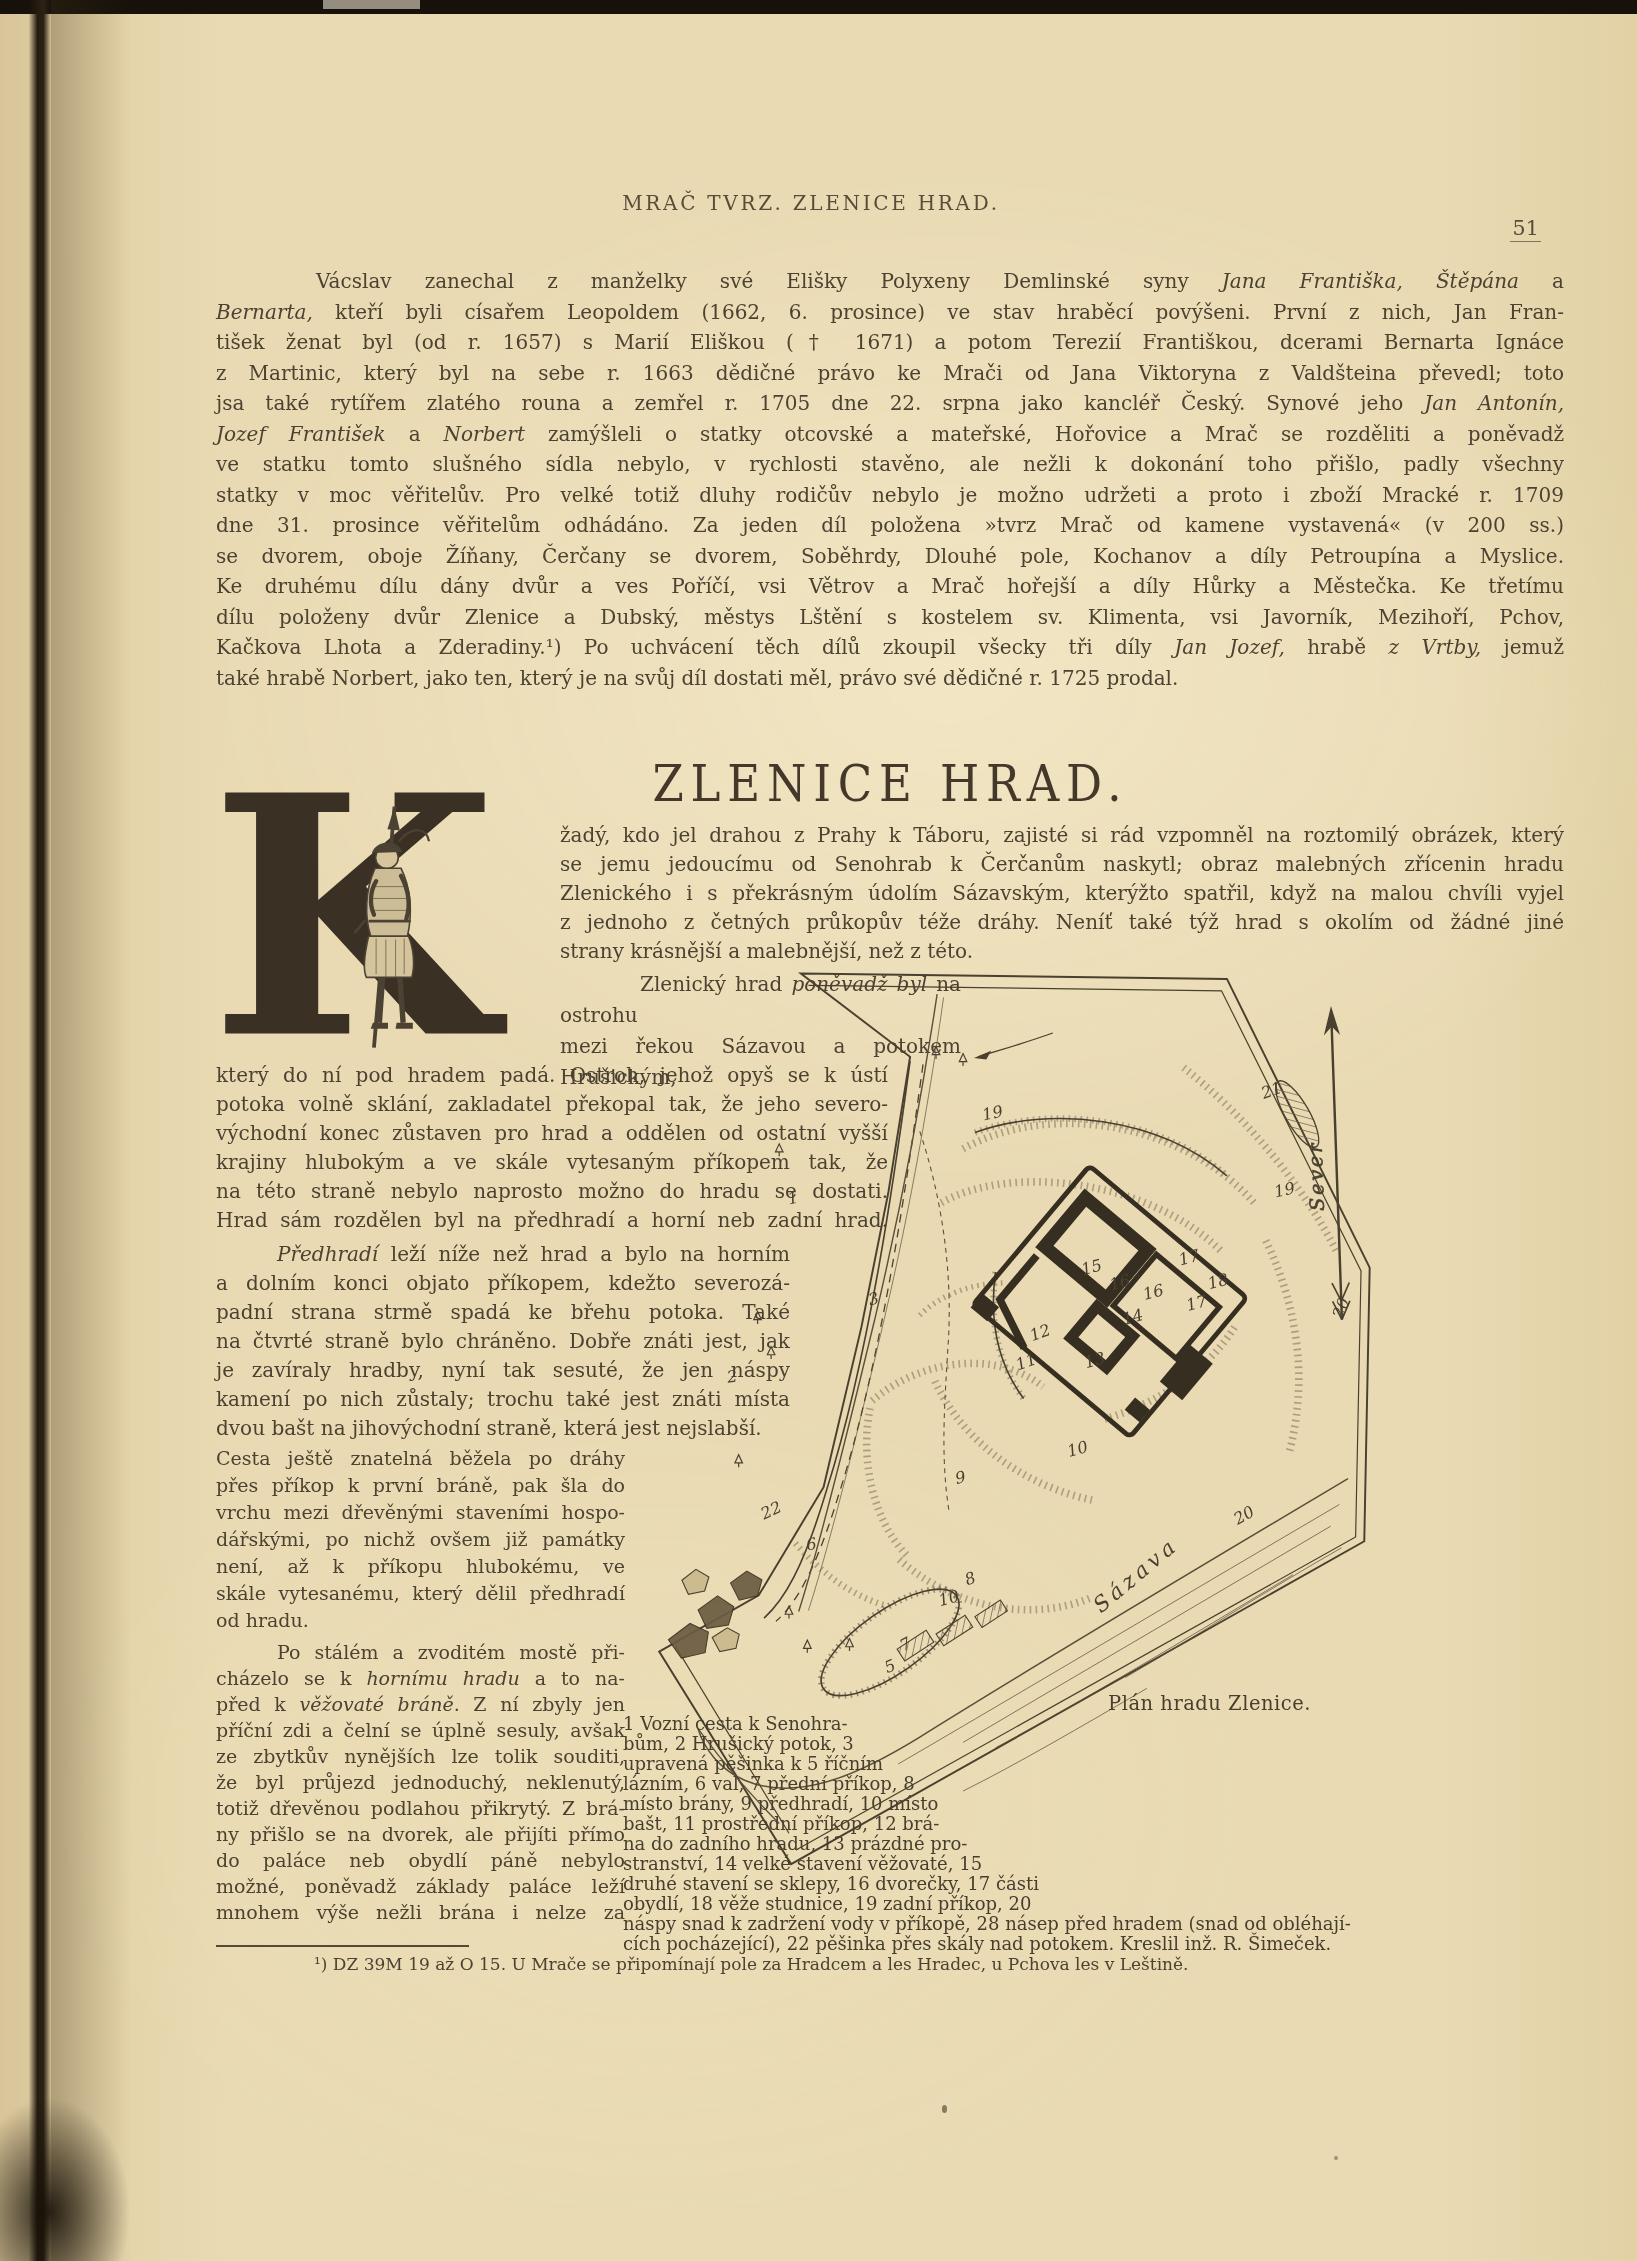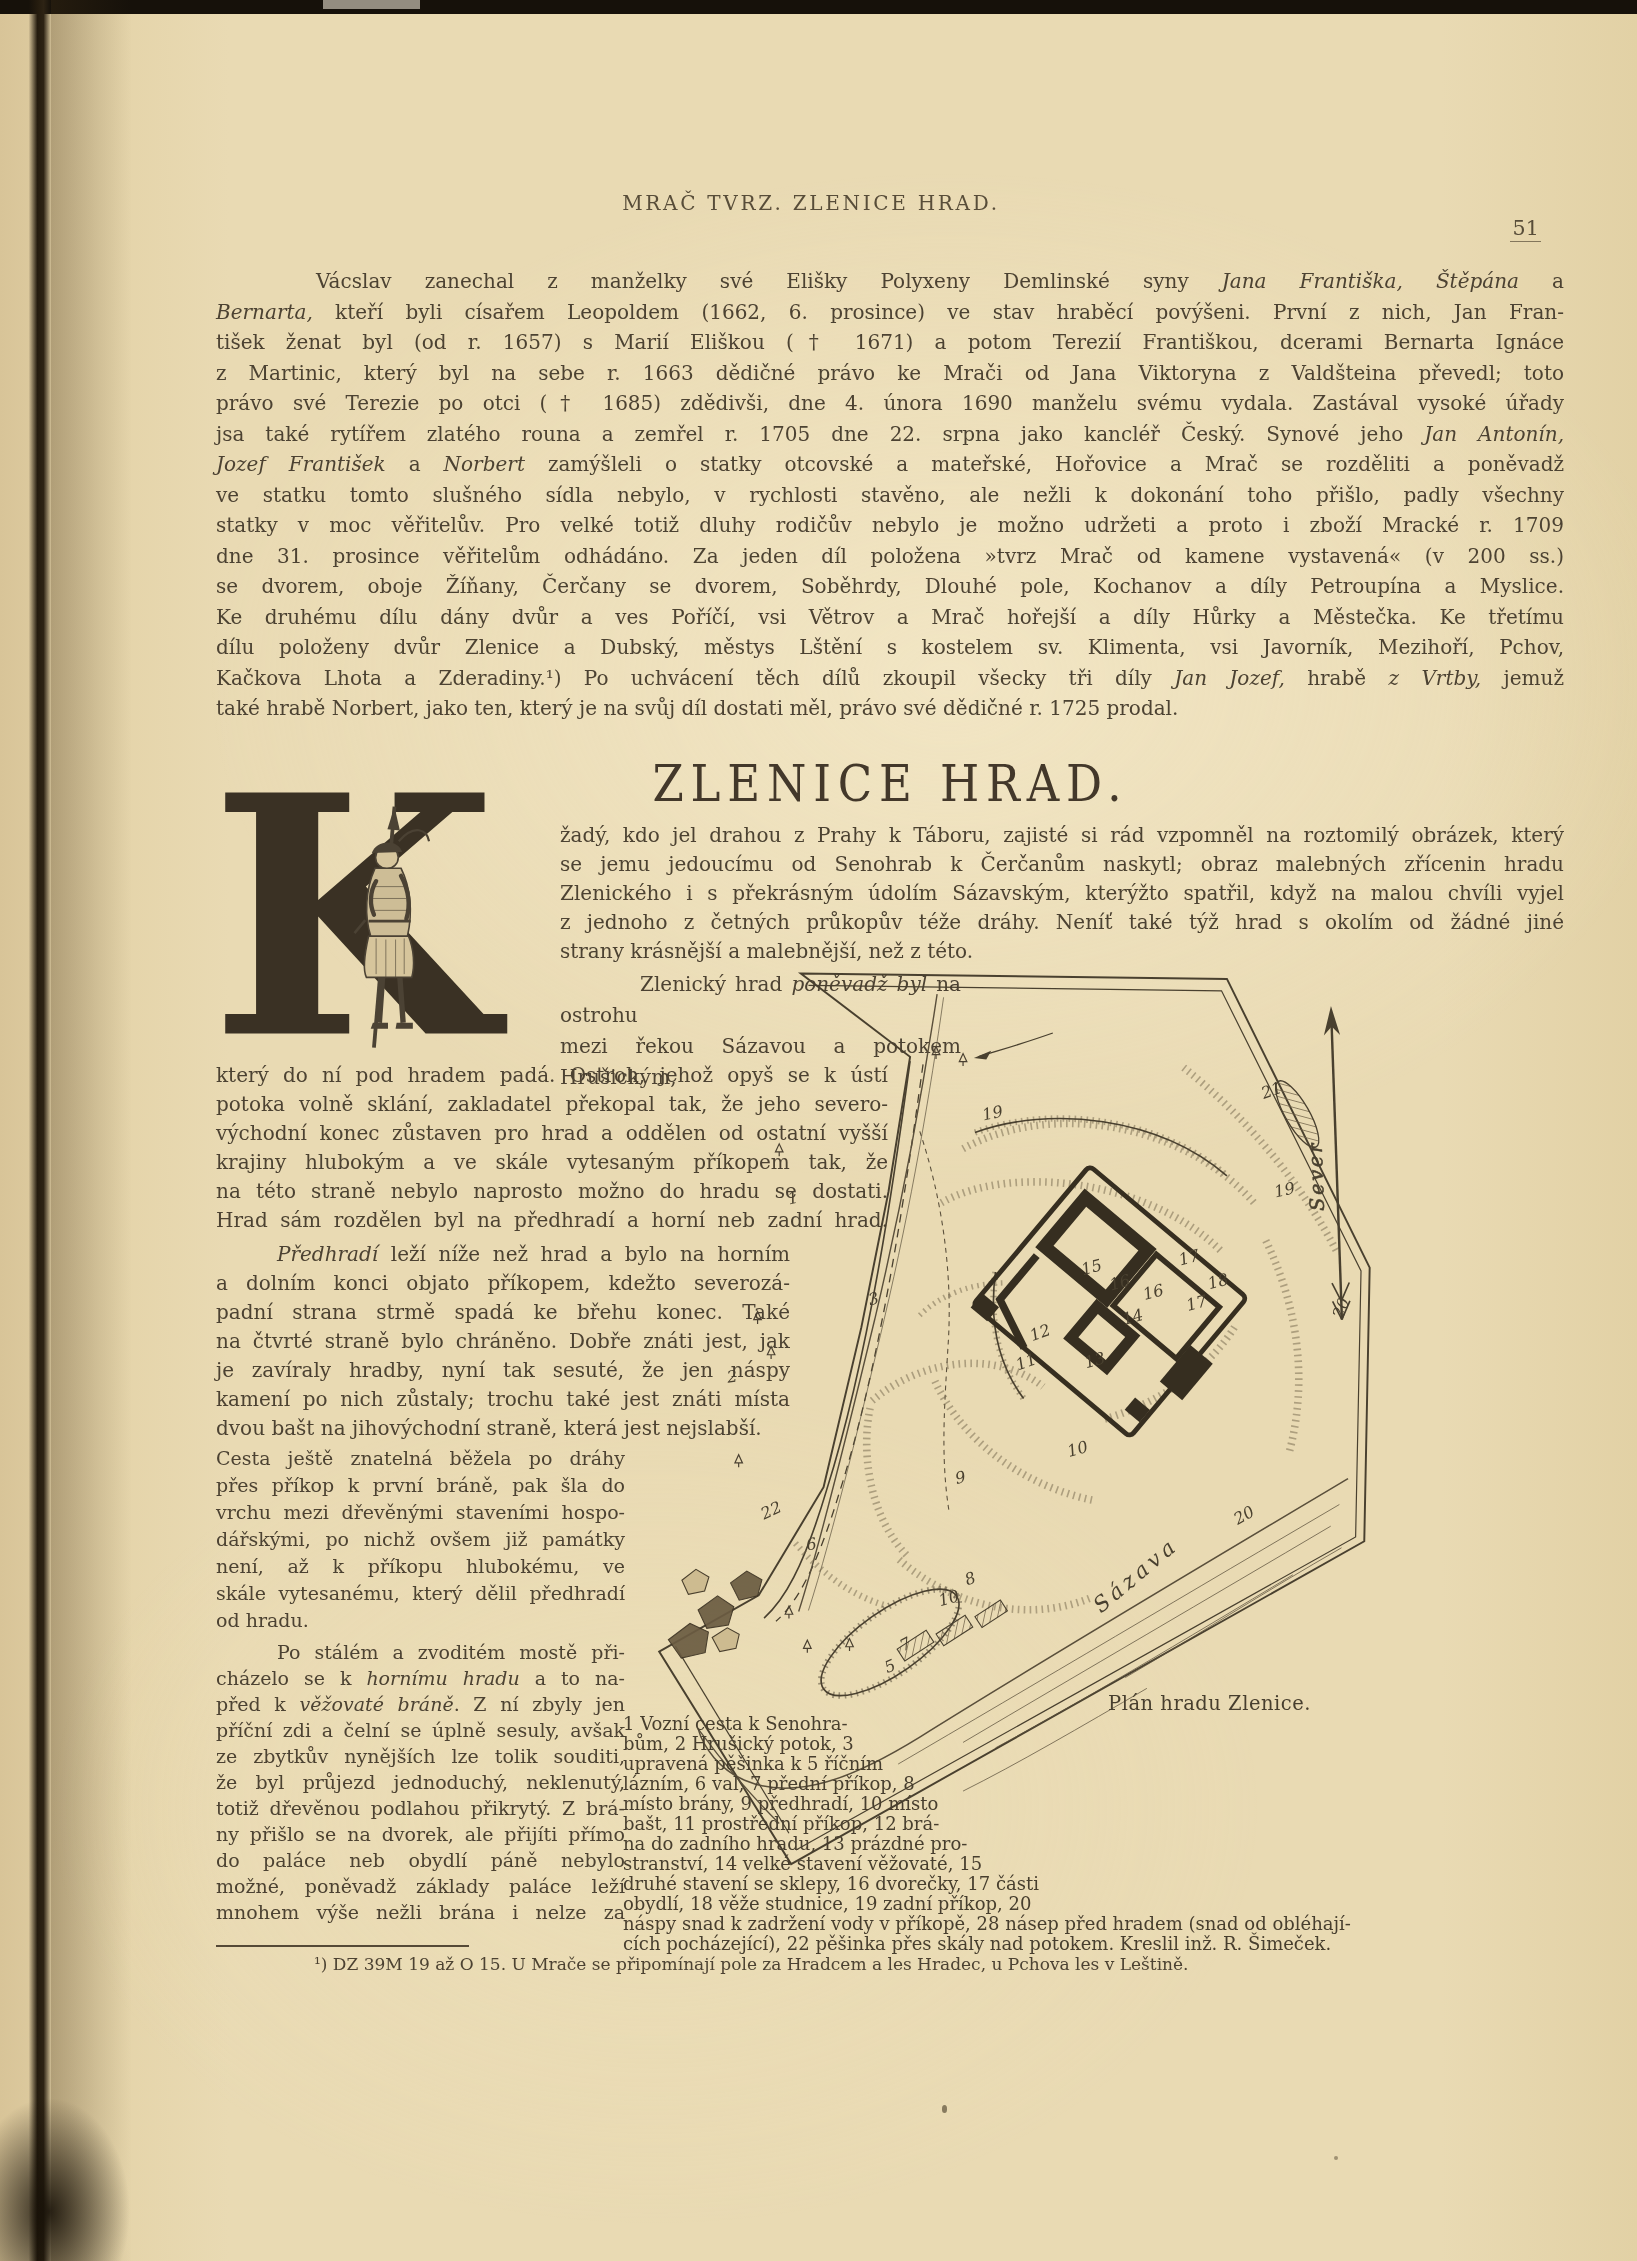--- a/index.html
+++ b/index.html
@@ -74,21 +74,20 @@
 <div class="abs speck2"></div>
 
 <div class="abs header">MRAČ TVRZ. ZLENICE HRAD.</div>
 <div class="abs pageno"><span>51</span></div>
 
 <div class="abs p1 jl">
     <div class="ind">Vácslav zanechal z manželky své Elišky Polyxeny Demlinské syny <span class="it">Jana Františka,</span> <span class="it">Štěpána</span> a</div>
     <div><span class="it">Bernarta,</span> kteří byli císařem Leopoldem (1662, 6. prosince) ve stav hraběcí povýšeni. První z nich, Jan Fran-</div>
     <div>tišek ženat byl (od r. 1657) s Marií Eliškou († 1671) a potom Terezií Františkou, dcerami Bernarta Ignáce</div>
     <div>z Martinic, který byl na sebe r. 1663 dědičné právo ke Mrači od Jana Viktoryna z Valdšteina převedl; toto</div>
-    <div>právo své Terezie po otci († 1685) zdědivši, dne 4. února 1690 manželu svému vydala. Zastával vysoké úřady</div>
     <div>jsa také rytířem zlatého rouna a zemřel r. 1705 dne 22. srpna jako kancléř Český. Synové jeho <span class="it">Jan Antonín,</span></div>
     <div><span class="it">Jozef František</span> a <span class="it">Norbert</span> zamýšleli o statky otcovské a mateřské, Hořovice a Mrač se rozděliti a poněvadž</div>
     <div>ve statku tomto slušného sídla nebylo, v rychlosti stavěno, ale nežli k dokonání toho přišlo, padly všechny</div>
     <div>statky v moc věřitelův. Pro velké totiž dluhy rodičův nebylo je možno udržeti a proto i zboží Mracké r. 1709</div>
     <div>dne 31. prosince věřitelům odhádáno. Za jeden díl položena »tvrz Mrač od kamene vystavená« (v 200 ss.)</div>
     <div>se dvorem, oboje Žíňany, Čerčany se dvorem, Soběhrdy, Dlouhé pole, Kochanov a díly Petroupína a Myslice.</div>
     <div>Ke druhému dílu dány dvůr a ves Poříčí, vsi Větrov a Mrač hořejší a díly Hůrky a Městečka. Ke třetímu</div>
     <div>dílu položeny dvůr Zlenice a Dubský, městys Lštění s kostelem sv. Klimenta, vsi Javorník, Mezihoří, Pchov,</div>
     <div>Kačkova Lhota a Zderadiny.¹) Po uchvácení těch dílů zkoupil všecky tři díly <span class="it">Jan Jozef,</span> hrabě <span class="it">z Vrtby,</span> jemuž</div>
     <div class="end">také hrabě Norbert, jako ten, který je na svůj díl dostati měl, právo své dědičné r. 1725 prodal.</div>
@@ -135,21 +134,21 @@
     <div>který do ní pod hradem padá. Ostroh, jehož opyš se k ústí</div>
     <div>potoka volně sklání, zakladatel překopal tak, že jeho severo-</div>
     <div>východní konec zůstaven pro hrad a oddělen od ostatní vyšší</div>
     <div>krajiny hlubokým a ve skále vytesaným příkopem tak, že</div>
     <div>na této straně nebylo naprosto možno do hradu se dostati.</div>
     <div>Hrad sám rozdělen byl na předhradí a horní neb zadní hrad.</div>
   </div>
 <div class="abs col2 jl">
     <div class="ind3"><span class="it">Předhradí</span> leží níže než hrad a bylo na horním</div>
     <div>a dolním konci objato příkopem, kdežto severozá-</div>
-    <div>padní strana strmě spadá ke břehu konec. Také</div>
+    <div>padní strana strmě spadá ke břehu potoka. Také</div>
     <div>na čtvrté straně bylo chráněno. Dobře znáti jest, jak</div>
     <div>je zavíraly hradby, nyní tak sesuté, že jen náspy</div>
     <div>kamení po nich zůstaly; trochu také jest znáti místa</div>
     <div class="end">dvou bašt na jihovýchodní straně, která jest nejslabší.</div>
   </div>
 <div class="abs col3 jl">
     <div>Cesta ještě znatelná běžela po dráhy</div>
     <div>přes příkop k první bráně, pak šla do</div>
     <div>vrchu mezi dřevěnými staveními hospo-</div>
     <div>dářskými, po nichž ovšem již památky</div>

